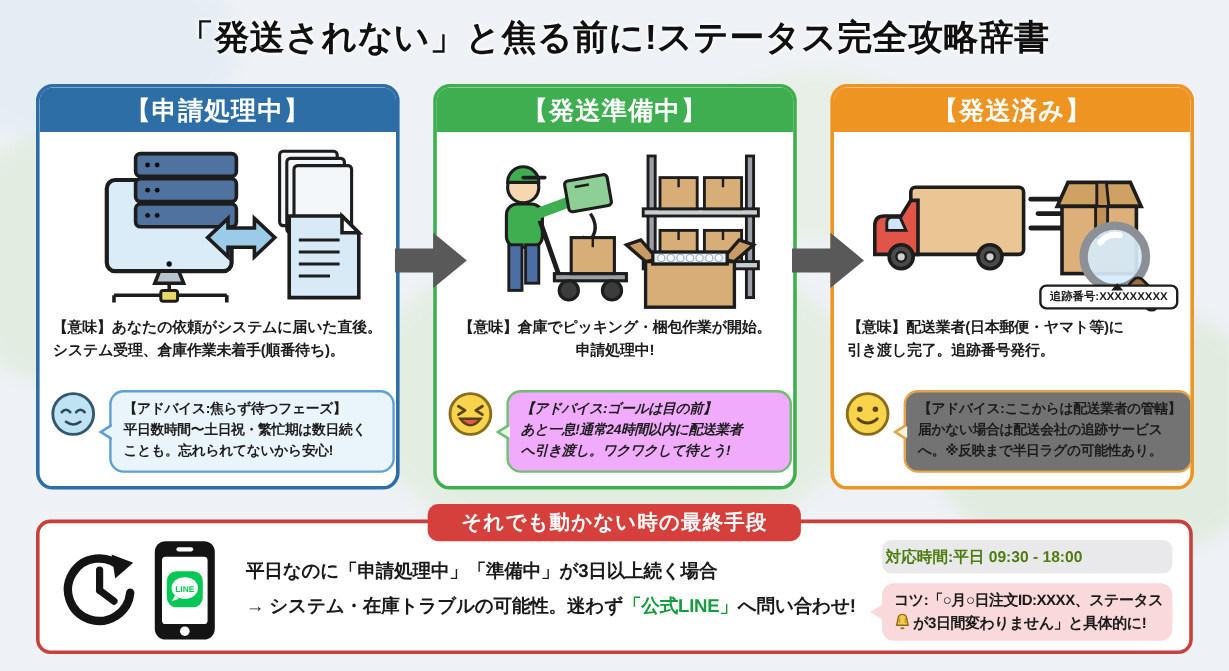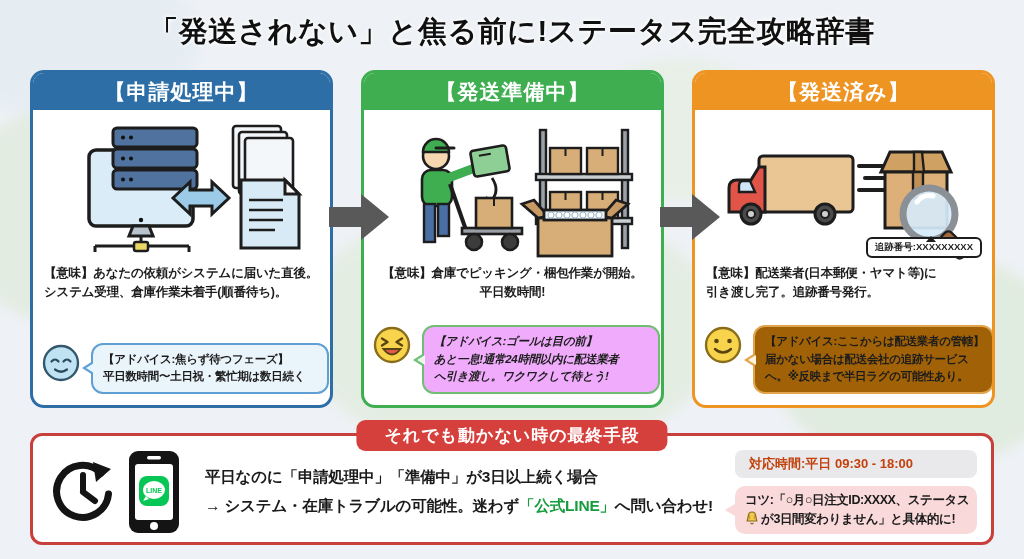--- a/index.html
+++ b/index.html
@@ -71,21 +71,21 @@
   .emoji { flex:0 0 40px; height:40px; }
   .bubble {
     position:relative; flex:1; border-radius:12px; padding:6px 8px 7px 10px;
     font-size:11.5px; font-weight:700; line-height:1.5; letter-spacing:-.3px;
     color:#1c1c1c; white-space:nowrap;
   }
   .bubble .bubble-title { text-align:left; }
   .bubble div { text-align:left; }
   .p1 .bubble { background:#eaf4fb; border:2px solid #5f9fd4; }
   .p2 .bubble { background:#f0abfc; border:2px solid #6fbe74;font-style:italic; }
-  .p3 .bubble { background:#a16207; border:2px solid #e2a44c; }
+  .p3 .bubble { background:#737373; border:2px solid #e2a44c; }
   .bubble::before {
     content:""; position:absolute; left:-11px; top:50%; margin-top:-7px;
     border:7px solid transparent; border-left:none;
   }
   .p1 .bubble::before { border-right:11px solid #5f9fd4; }
   .p2 .bubble::before { border-right:11px solid #6fbe74; }
   .p3 .bubble::before { border-right:11px solid #e2a44c; }
   .bubble::after {
     content:""; position:absolute; left:-7px; top:50%; margin-top:-5px;
     border:5px solid transparent; border-left:none;
@@ -117,22 +117,22 @@
   .phone { margin-left:12px; }
   .footer-text {
     margin-left:24px; font-size:15.5px; font-weight:700; color:#1a1a1a;
     line-height:1.85; letter-spacing:-.2px; white-space:nowrap;
   }
   .line-link { color:#169c3e; cursor:pointer; }
   .footer-right {
     margin-left:auto; width:242px; display:flex; flex-direction:column; gap:8px;
   }
   .hours-box {
-    background:#e9e9eb; border-radius:8px; padding:5px 14px;
-    font-size:13px; font-weight:700; color:#c2410c; white-space:nowrap;
+    background:#e9e9eb; border-radius:8px; padding:5px 3px;
+    font-size:13px; font-weight:700; color:#4d7c0f; white-space:nowrap;
   }
   .tip-box {
     position:relative; background:#f9d9d9; border-radius:10px; padding:5px 10px;
     font-size:12.5px; font-weight:700; color:#1a1a1a; line-height:1.55; letter-spacing:-.4px;
     white-space:nowrap;
   }
   .tip-box::before {
     content:""; position:absolute; left:-10px; top:18px;
     border:6px solid transparent; border-right:10px solid #f9d9d9; border-left:none;
   }
@@ -201,20 +201,21 @@
       <span class="emoji">
         <svg width="40" height="40" viewBox="0 0 40 40">
           <circle cx="20" cy="20" r="17" fill="#bfe3f2" stroke="#33586e" stroke-width="2.4"></circle>
           <path d="M10.5 18.5 Q14 14.5 17.5 18.5 M22.5 18.5 Q26 14.5 29.5 18.5" fill="none" stroke="#2b4a5e" stroke-width="2.2" stroke-linecap="round"></path>
           <path d="M14 26.5 Q20 31 26 26.5" fill="none" stroke="#2b4a5e" stroke-width="2.2" stroke-linecap="round"></path>
         </svg>
       </span>
       <div class="bubble">
         <div class="bubble-title">【アドバイス:焦らず待つフェーズ】</div>
         <div>平日数時間〜土日祝・繁忙期は数日続く</div>
+        <div>ことも。忘れられてないから安心!</div>
       </div>
     </div>
   </section>
 
   <section class="panel p2">
     <header class="panel-header">
       <span>【発送準備中】</span>
     </header>
     <div class="illu">
       <svg width="250" height="138" viewBox="0 0 250 138">
@@ -270,21 +271,21 @@
           <rect x="74" y="106" width="60" height="6" fill="#9aa0a6"></rect>
           <circle cx="86" cy="120" r="8" fill="#3c3c3c"></circle>
           <circle cx="122" cy="120" r="8" fill="#3c3c3c"></circle>
           <rect x="88" y="76" width="36" height="30" fill="#d8ae78"></rect>
           <path d="M106 76 v8" stroke-width="2"></path>
         </g>
       </svg>
     </div>
     <div class="meaning">
       <div>【意味】倉庫でピッキング・梱包作業が開始。</div>
-      <div>平日数時間!</div>
+      <div>申請処理中!</div>
     </div>
     <div class="bubble-row">
       <span class="emoji">
         <svg width="40" height="40" viewBox="0 0 40 40">
           <circle cx="20" cy="20" r="17" fill="#f8d44c" stroke="#8a6d1a" stroke-width="2.4"></circle>
           <polyline points="10,13.5 15.5,17 10,20.5" fill="none" stroke="#5a4312" stroke-width="2.4" stroke-linecap="round" stroke-linejoin="round"></polyline>
           <polyline points="30,13.5 24.5,17 30,20.5" fill="none" stroke="#5a4312" stroke-width="2.4" stroke-linecap="round" stroke-linejoin="round"></polyline>
           <path d="M11.5 24 Q20 35 28.5 24 Z" fill="#e4584f" stroke="#5a4312" stroke-width="2"></path>
         </svg>
       </span>

